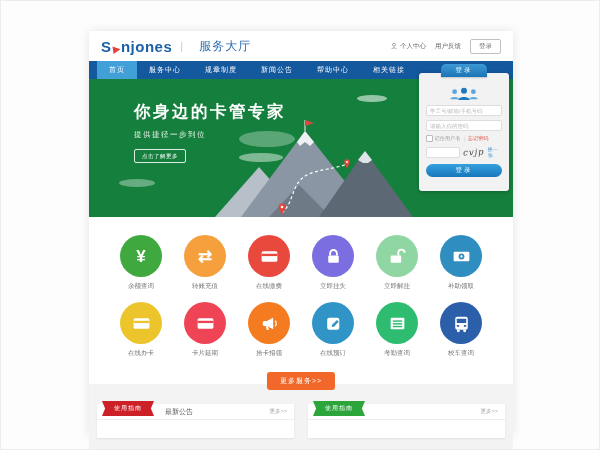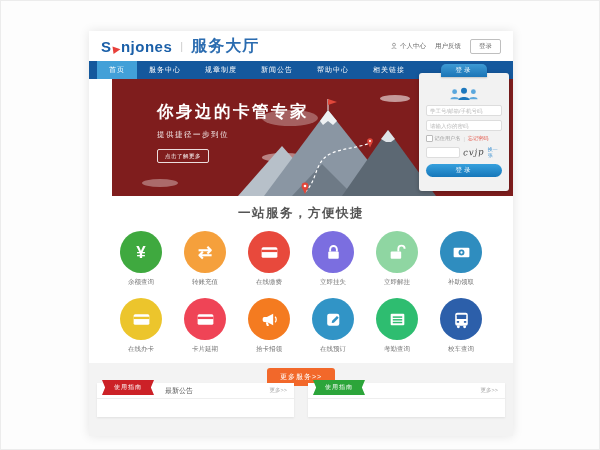--- a/index.html
+++ b/index.html
@@ -6,32 +6,32 @@
   .canvas{position:relative;width:600px;height:450px;background:#fdfdfd;border:1px solid #ececec;
           box-sizing:border-box;overflow:hidden;font-family:"Liberation Sans",sans-serif;}
   .page{position:absolute;left:88px;top:30px;width:424px;height:405px;background:#fff;
         box-shadow:0 0 10px rgba(0,0,0,.10);}
 
   
   .hdr{height:30px;display:flex;align-items:center;padding:0 12px;background:#fff;}
   .logo{display:flex;align-items:baseline;font-weight:bold;font-size:15px;color:#1a5fa8;letter-spacing:.5px;cursor:pointer;}
   .logo .accent{color:#e8403a;font-size:9px;margin:0 1px;transform:rotate(-8deg);display:inline-block;}
   .logo-sep{color:#ccc;font-weight:normal;font-size:11px;margin:0 8px;}
-  .site-name{font-size:16px;color:#2b6cb0;font-weight:bold;letter-spacing:1px;}
+  .site-name{font-size:12px;color:#2b6cb0;font-weight:normal;letter-spacing:1px;margin-left:8px;}
   .hdr-right{margin-left:auto;display:flex;align-items:center;gap:9px;font-size:6.5px;color:#666;}
   .hdr-link{display:flex;align-items:center;gap:2px;cursor:pointer;}
   .hdr-btn{border:1px solid #bfbfbf;border-radius:2px;padding:2px 8px;color:#666;background:#fff;font-size:6.5px;cursor:pointer;}
 
   
   .nav{height:18px;background:#14589d;display:flex;align-items:stretch;padding-left:8px;}
   .nav-item{color:#fff;font-size:7px;padding:0 12px;display:flex;align-items:center;cursor:pointer;letter-spacing:1px;}
   .nav-item.active{background:#42a0d8;}
 
   
-  .hero{position:relative;height:117px;background:#7f1d1d;margin-left:23px;}
+  .hero{position:relative;height:138px;background:#15803d;}
   .hero-copy{position:absolute;left:45px;top:22px;color:#fff;z-index:2;}
   .hero-title{font-size:16.5px;font-weight:bold;letter-spacing:2.5px;margin:0;}
   .hero-sub{font-size:7.5px;letter-spacing:1.5px;margin-top:7px;opacity:.92;}
   .hero-cta{display:inline-block;margin-top:9px;border:1px solid rgba(255,255,255,.85);border-radius:2px;
             font-size:5.5px;padding:2.5px 7px;color:#fff;cursor:pointer;letter-spacing:.5px;background:transparent;}
   .cloud{position:absolute;background:#fff;border-radius:50%;}
   .mtn{position:absolute;left:118px;bottom:0;width:210px;height:100px;z-index:1;}
 
   
   .login{position:absolute;right:4px;top:-6px;width:90px;height:118px;background:#f2f2f2;border-radius:3px;
@@ -170,21 +170,20 @@
         <div class="cap-row">
           <input type="text" style="">
           <span class="cap-text">cvjp</span>
           <span class="cap-change">换一张</span>
         </div>
         <button class="submit">登录</button>
       </div>
     </div>
 
     <div class="svc">
-      <div class="sec-title">一站服务，方便快捷</div>
       <div class="grid">
 
         <div class="cell">
           <div class="circle" style="background:#3fa93f">
             <span class="glyph">¥</span>
           </div>
           <div class="slabel">余额查询</div>
         </div>
 
         <div class="cell">

